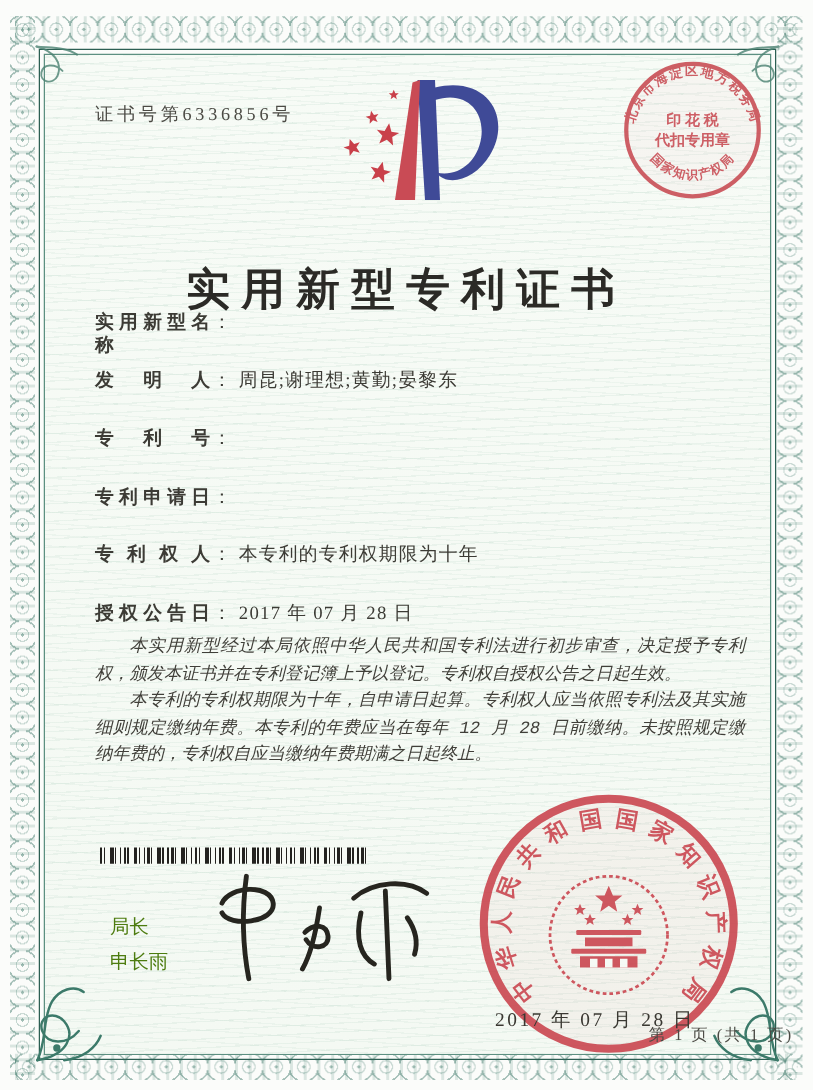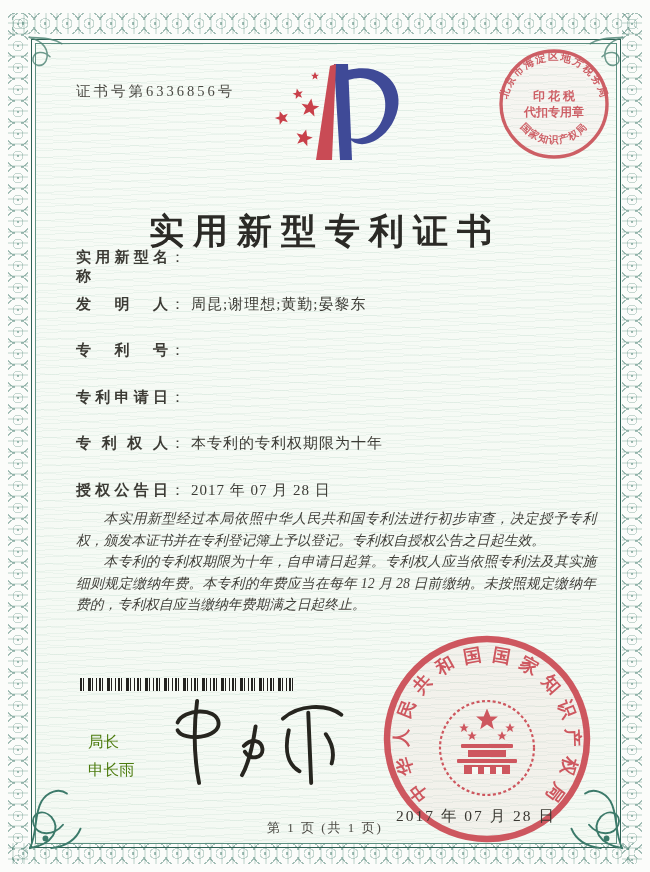--- a/index.html
+++ b/index.html
@@ -63,41 +63,42 @@
   .fields{position:absolute;left:76px;top:248px;width:470px;font-size:15px;color:#3c3b35;}
   .field-row{height:46.5px;display:flex;align-items:flex-start;}
   .field-label{display:inline-block;width:93px;text-align:justify;text-align-last:justify;letter-spacing:1px;font-weight:bold;}
   .field-colon{margin:0 6px 0 1px;}
   .field-value{letter-spacing:1px;}
 
   .body-text{
     position:absolute;left:76px;right:54px;top:508px;
     font-size:13.8px;line-height:21.6px;text-align:justify;color:#403f39;
     font-style:italic;
+    font-family:Liberation Mono, monospace;
   }
   .body-text p{margin:0;text-indent:2em;}
 
   .barcode{
     position:absolute;left:80px;top:678px;width:214px;height:13px;
     background:repeating-linear-gradient(90deg,
       #23221f 0 2px,#f7faf5 2px 3px,
       #23221f 3px 4px,#f7faf5 4px 8px,
       #23221f 8px 11px,#f7faf5 11px 12px,
       #23221f 12px 13px,#f7faf5 13px 16px,
       #23221f 16px 17px,#f7faf5 17px 19px);
   }
 
   .signer{position:absolute;left:88px;top:728px;font-size:15.5px;color:#4d7c0f;line-height:28px;
     font-family:"Liberation Sans","DejaVu Sans",sans-serif;}
   .signature{position:absolute;left:162px;top:692px;width:195px;height:100px;}
 
   .big-seal{position:absolute;left:376px;top:628px;width:222px;height:222px;opacity:.87;}
   .seal-date{position:absolute;left:396px;top:806px;font-size:15.5px;letter-spacing:2px;color:#3a3832;z-index:5;}
 
-  .page-no{position:absolute;left:0;right:0;top:819px;text-align:center;font-size:13px;letter-spacing:2px;color:#4b4a44;}
+  .page-no{position:absolute;left:0;right:15px;top:819px;text-align:right;font-size:13px;letter-spacing:2px;color:#4b4a44;}
 </style>
 </head>
 <body>
 
 <div class="page">
 
   <div class="band top"></div>
   <div class="band bottom"></div>
   <div class="band v left"></div>
   <div class="band v right"></div>

